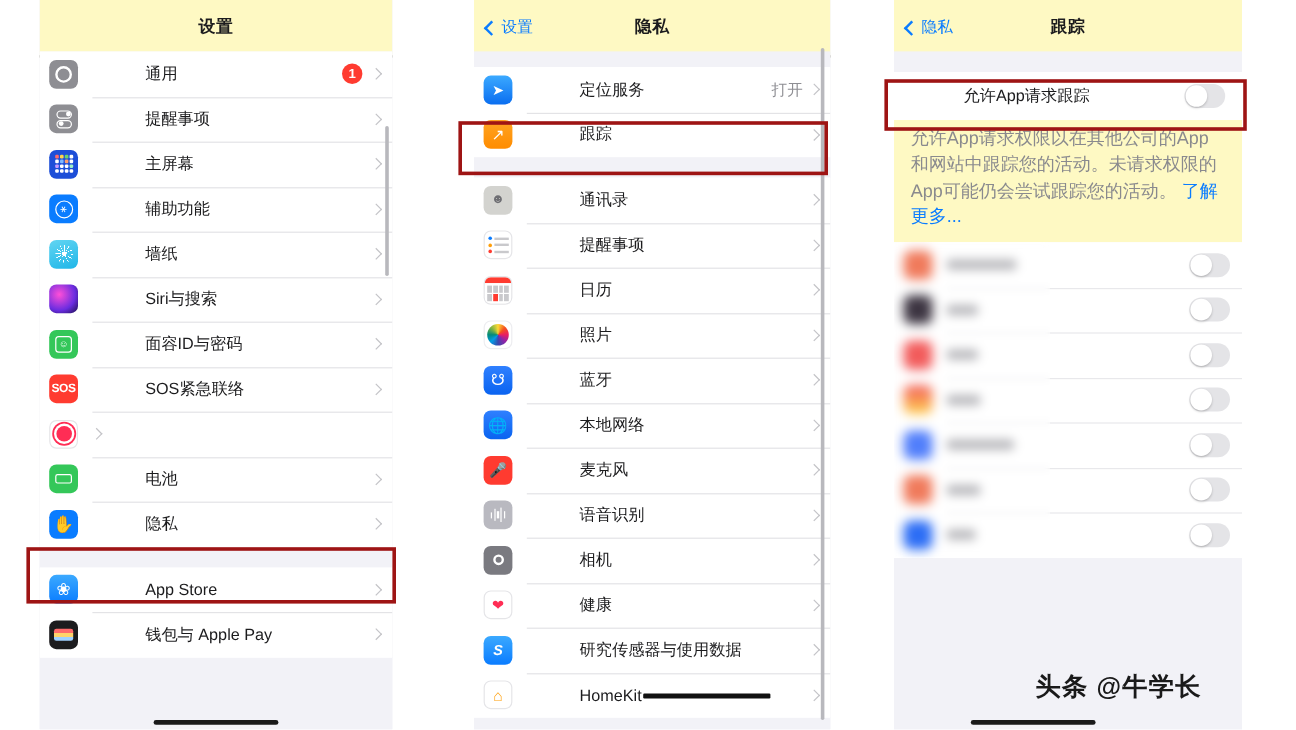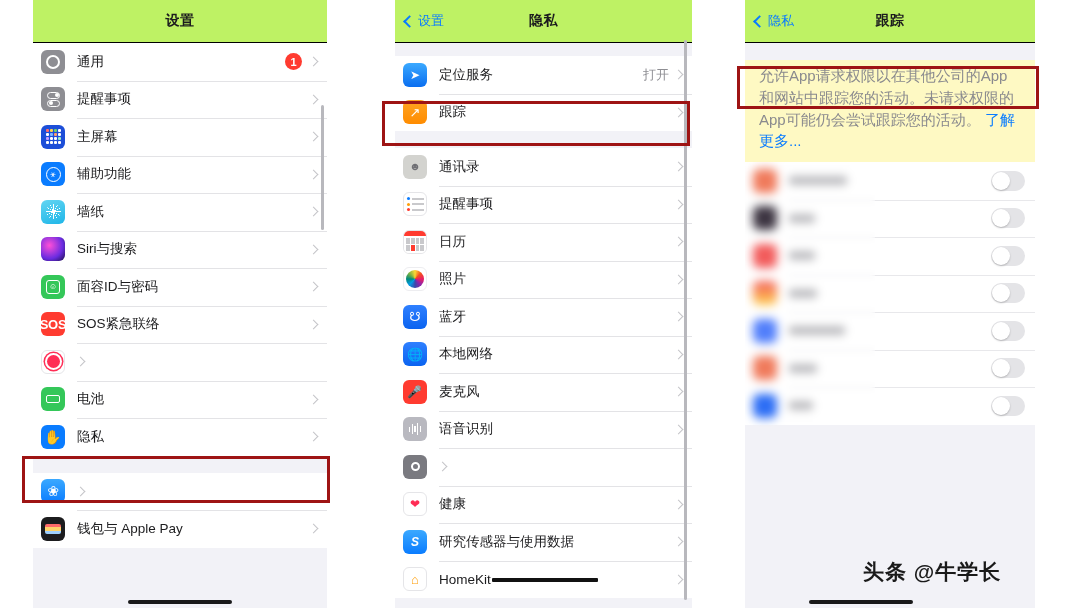--- a/index.html
+++ b/index.html
@@ -10,22 +10,22 @@
     overflow: hidden;
   }
   #stage { position: relative; width: 1080px; height: 608px; background: #fff; }
 
   
   .panel { position: absolute; top: 0; overflow: hidden; background: #f2f2f7; }
   .panel-inner { position: absolute; inset: 0; }
 
   .navbar {
     position: relative; height: 48px;
-    background: #bef264;
-    border-bottom: 6px solid #000000;
+    background: #fef9c3;
+    border-bottom: 2px solid #000000;
     display: flex; align-items: center; justify-content: center;
   }
   .navbar-title { font-size: 14px; font-weight: bold; color: #1c1c1e; letter-spacing: .5px; }
   .navbar-back {
     position: absolute; left: 10px; top: 50%; transform: translateY(-50%);
     display: flex; align-items: center; gap: 3px;
     color: #0a7cff; font-size: 13px; white-space: nowrap;
   }
   .chev-left { width: 9px; height: 9px; border-left: 2.1px solid #0a7cff; border-bottom: 2.1px solid #0a7cff;
                transform: rotate(45deg); display: inline-block; margin-right: 1px; }
@@ -43,21 +43,21 @@
   }
   .row + .row::before {
     content: ""; position: absolute; left: 44px; right: 0; top: 0; height: 1px;
     background: #e3e3e6;
   }
   .row-icon {
     width: 24px; height: 24px; border-radius: 6px; flex: 0 0 24px;
     margin-right: 12px; display: flex; align-items: center; justify-content: center;
     font-size: 12px; color: #fff; overflow: hidden; position: relative;
   }
-  .row-label { font-size: 13.5px; color: #1c1c1e; flex: 1 1 auto; white-space: nowrap; }
+  .row-label { font-size: 13.5px; color: #1c1c1e; flex: 1 1 auto; white-space: nowrap; margin-left: 44px; }
   .row-detail { font-size: 13px; color: #8e8e93; margin-right: 6px; }
   .chev { width: 7px; height: 7px; border-top: 1.6px solid #c4c4c8; border-right: 1.6px solid #c4c4c8;
           transform: rotate(45deg); flex: 0 0 auto; }
   .badge {
     background: #ff3b30; color: #fff; border-radius: 50%;
     width: 17px; height: 17px; font-size: 11px; font-weight: bold;
     display: flex; align-items: center; justify-content: center; margin-right: 8px;
   }
 
   
@@ -109,21 +109,21 @@
   .ic-cc .sw i { position:absolute; width:4px;height:4px;border-radius:50%;background:#fff;top:0.5px;}
   .ic-aa { background: linear-gradient(180deg,#2f80ff,#0a63f0); font-weight: bold; font-size: 9px; letter-spacing: -.5px;}
   .ic-home { background: #1d4ed8; }
   .ic-home .grid { display: grid; grid-template-columns: repeat(4,3px); grid-gap: 1px; }
   .ic-home .grid span { width: 3px; height: 3px; border-radius: 1px; }
   .ic-access { background: #0a7cff; }
   .ic-access .p { width: 15px; height: 15px; border-radius: 50%; border: 1.6px solid #fff; display:flex;align-items:center;justify-content:center;font-size:9px;}
   .ic-wall { background: linear-gradient(160deg,#62d5f2,#1fb6e8); }
   .ic-siri { background: radial-gradient(circle at 35% 35%, #ff4fd8, #6a2ce0 60%, #1b0f4a); }
   .ic-face { background: #34c759; }
-  .ic-sos { background: #ff3b30; font-size: 13px; font-weight: bold; letter-spacing: -.3px;}
+  .ic-sos { background: #ff3b30; font-size: 10px; font-weight: bold; letter-spacing: -.3px;}
   .ic-expo { background: #fff; border: 1px solid #e5e5e8; }
   .ic-expo .d { width: 13px; height: 13px; border-radius: 50%; background: #ff2d55;
                 box-shadow: 0 0 0 2px #fff, 0 0 0 3.5px #ff2d55; }
   .ic-batt { background: #34c759; }
   .ic-batt .b { width: 14px; height: 8px; border: 1.6px solid #fff; border-radius: 2px; }
   .ic-priv { background: #0a7cff; }
   .ic-appstore { background: linear-gradient(180deg,#3ba9ff,#0a7cff); }
   .ic-wallet { background: #1c1c1e; }
   .ic-wallet .card { width: 16px; height: 10px; border-radius: 2px;
                      background: linear-gradient(180deg,#ff6a6a 0 33%, #ffd36a 33% 66%, #9fd0ff 66% 100%); }
@@ -269,20 +269,21 @@
           </div>
         </div>
 
         <div class="gap"></div>
 
         <div class="group">
           <div class="row">
             <div class="row-icon ic-appstore">
               <span style="font-size:14px;line-height:1;color:#fff;">❀</span>
             </div>
+            <span class="row-label">App Store</span>
             <span class="chev"></span>
           </div>
           <div class="row">
             <div class="row-icon ic-wallet">
                 <div class="card"></div>
               </div>
             <span class="row-label">钱包与 Apple Pay</span>
             <span class="chev"></span>
           </div>
         </div>
@@ -405,20 +406,21 @@
               <span style="width:1.4px;height:12px;background:#fff;"></span>
               <span style="width:1.4px;height:6px;background:#fff;"></span>
             </div>
             <span class="row-label">语音识别</span>
             <span class="chev"></span>
           </div>
           <div class="row">
             <div class="row-icon ic-cam">
               <div style="width:9px;height:9px;border-radius:50%;border:2px solid #fff;"></div>
             </div>
+            <span class="row-label">相机</span>
             <span class="chev"></span>
           </div>
           <div class="row">
             <div class="row-icon ic-health">
               <span style="font-size:12px;line-height:1;color:#ff2d55;">❤</span>
             </div>
             <span class="row-label">健康</span>
             <span class="chev"></span>
           </div>
           <div class="row">
@@ -448,20 +450,26 @@
         <span class="navbar-back">
           <i class="chev-left"></i>
           <span>隐私</span>
         </span>
         <span class="navbar-title">跟踪</span>
       </div>
       <div class="scroll-body">
 
         <div class="gap sm" style="height:17px;"></div>
 
+        <div class="group">
+          <div class="row" style="height:40px; padding-left:14px; padding-right:14px;">
+            <span class="row-label" style="font-size:13.5px;">允许App请求跟踪</span>
+            <span class="toggle"></span>
+          </div>
+        </div>
 
         <div class="note">
           <span>允许App请求权限以在其他公司的App和网站中跟踪您的活动。未请求权限的App可能仍会尝试跟踪您的活动。</span>
           <a href="#">了解更多...</a>
         </div>
 
         <div class="group" style="position:relative;">
           <div class="blur-row">
             <div class="blur-icon" style="background:#f0795a;"></div>
             <div class="blur-text" style="width:58px;"></div>

